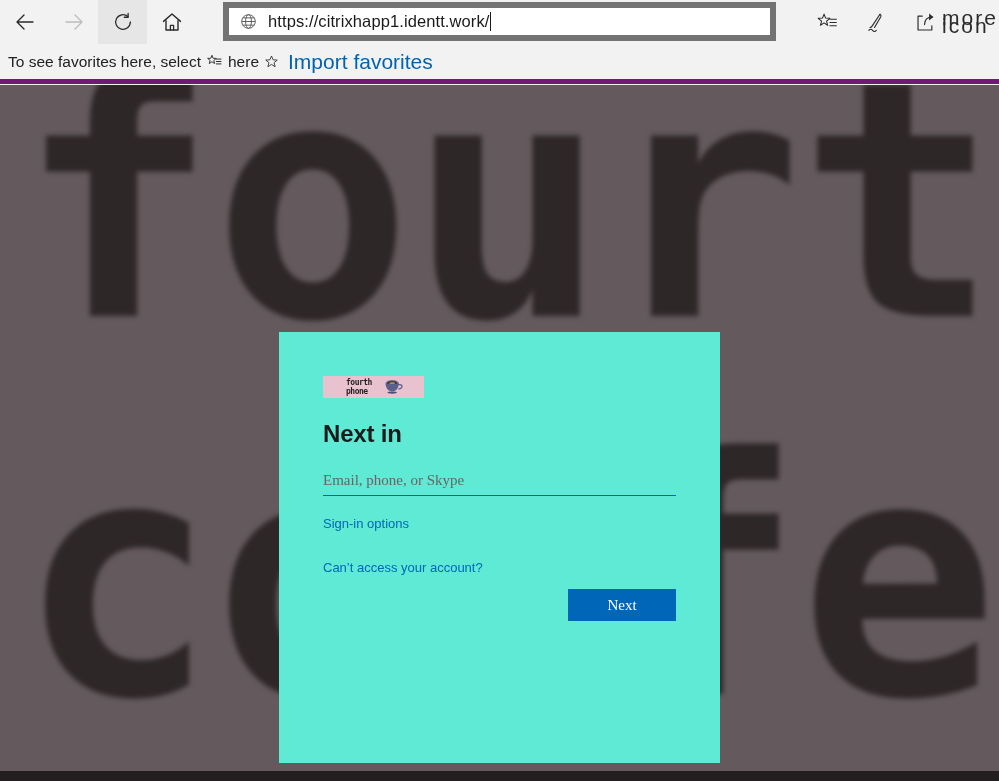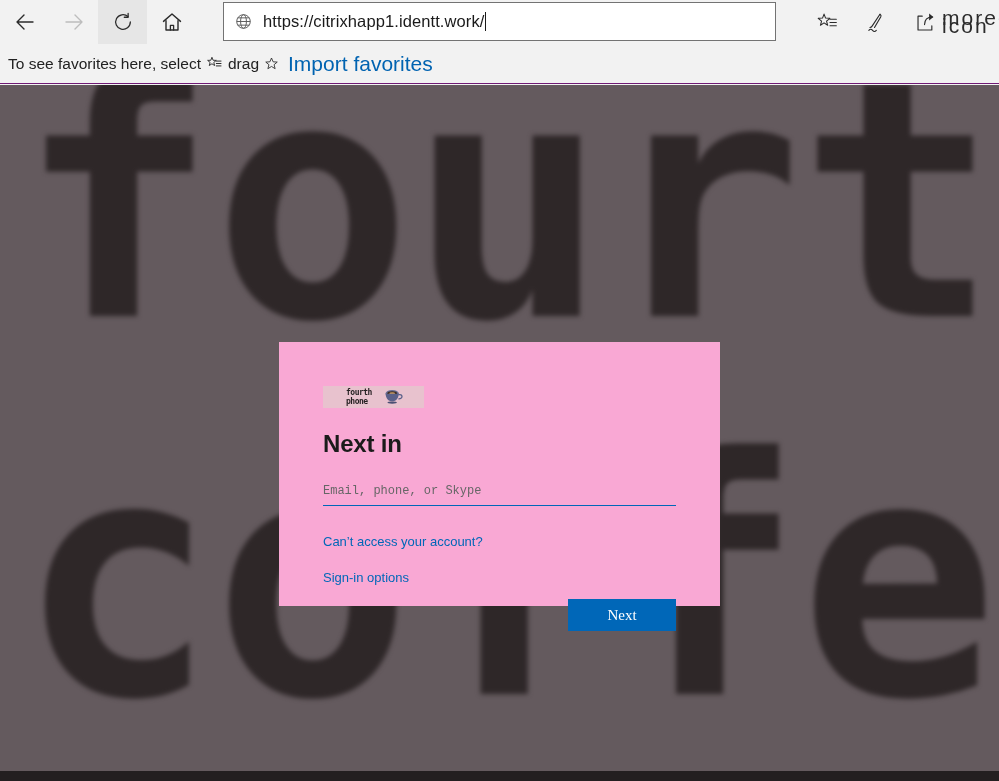--- a/index.html
+++ b/index.html
@@ -30,21 +30,21 @@
   }
   .nav-btn.active-bg { background: #e6e6e6; }
   .nav-btn svg { display: block; }
   .nav-ink { stroke: #2b2b2b; }
   .nav-ink-dim { stroke: #bdbdbd; }
 
   .addressbar {
     position: absolute; left: 223px; top: 2px;
     width: 553px; height: 39px;
     background: #ffffff;
-    border: 1px solid #737373;
+    border: 6px solid #737373;
     box-sizing: border-box;
     display: flex; align-items: center;
     padding-left: 10px;
   }
   .globe { flex: 0 0 auto; margin-right: 10px; display:block; }
   .url-text {
     font-size: 16.5px; color: #1a1a1a; letter-spacing: 0.1px;
     white-space: nowrap;
   }
   .caret {
@@ -61,21 +61,21 @@
     display: flex; align-items: center; justify-content: center;
   }
   .dots { font-size: 21px; color: #2b2b2b; line-height: 8px; letter-spacing: 2px; }
 
   .favbar {
     position: absolute; left: 0; top: 44px; width: 999px; height: 40px;
     background: #f2f2f2;
     display: flex; align-items: center;
     padding-left: 8px;
     box-sizing: border-box;
-    border-bottom: 1px solid #701a75;
+    border-bottom: 5px solid #701a75;
   }
   .favbar-text {
     font-size: 15.5px; color: #222; white-space: nowrap;
   }
   .fav-inline-icon { display: inline-block; vertical-align: -3px; margin: 0 5px; }
   .fav-link { color: #0063b1; font-size: 21px; text-decoration: none; margin-left: 4px; white-space: nowrap;}
 
   
   .page {
     position: absolute; left: 0; top: 85px; width: 999px; height: 696px;
@@ -95,23 +95,23 @@
   }
   .bg-word-1 { left: 18px; top: -48px; font-size: 330px; }
   .bg-word-2 { left: 18px; top: 330px; font-size: 330px; }
   .page-footer-bar {
     position: absolute; left: 0; bottom: 0; width: 999px; height: 10px;
     background: #231f20;
   }
 
   
   .card {
-    position: absolute; left: 279px; top: 257px;
-    width: 441px; height: 264px;
-    background: #f9a8d4;
+    position: absolute; left: 279px; top: 247px;
+    width: 441px; height: 431px;
+    background: #5eead4;
     box-sizing: border-box;
     padding: 44px 44px 0 44px;
   }
   .brand-logo {
     width: 101px; height: 22px;
     background: #e8c2ce;
     position: relative;
     display: block;
     margin-bottom: 22px;
   }
@@ -130,23 +130,23 @@
   .title {
     font-size: 24px; font-weight: bold; color: #1b1b1b;
     letter-spacing: -0.2px;
     margin: 0 0 18px 0;
   }
   .field-wrap { position: relative; margin-bottom: 4px; }
   .field {
     width: 353px; height: 30px;
     border: none; outline: none;
     border-bottom: 1px solid #0067b8;
-    font-size: 12px; color: #1b1b1b;
+    font-size: 15px; color: #1b1b1b;
     background: transparent;
-    font-family: Liberation Mono, monospace;
+    font-family: Liberation Serif, serif;
     padding: 0;
     box-sizing: border-box;
   }
   .field::placeholder { color: #666666; opacity: 1; }
   .link-row { margin-top: 26px; }
   .link-row a {
     display: inline-block;
     color: #0067b8; font-size: 13px; text-decoration: none;
   }
   .link-row.second { margin-top: 18px; }
@@ -235,21 +235,21 @@
         </div>
       </div>
     </div>
 
     <div class="favbar">
       <span class="favbar-text">To see favorites here, select</span>
       <svg class="fav-inline-icon" width="17" height="17" viewBox="0 0 24 24" fill="none">
         <path d="M8.4 3.2 10 7.4l4.5.2-3.5 2.9 1.2 4.4-3.8-2.5-3.8 2.5 1.2-4.4L2.3 7.6l4.5-.2z" stroke="#2b2b2b" stroke-width="1.3" stroke-linejoin="round"></path>
         <path d="M14.6 8.6h6.6M14.6 12h6.6M14.6 15.4h6.6" stroke="#2b2b2b" stroke-width="1.4" stroke-linecap="round"></path>
       </svg>
-      <span class="favbar-text">drag</span>
+      <span class="favbar-text">here</span>
       <svg class="fav-inline-icon" width="15" height="15" viewBox="0 0 24 24" fill="none">
         <path d="M12 3.2l2.6 6.1 6.6.4-5.1 4.2 1.7 6.4L12 16.7l-5.8 3.6 1.7-6.4-5.1-4.2 6.6-.4z" stroke="#2b2b2b" stroke-width="1.4" stroke-linejoin="round"></path>
       </svg>
       <a class="fav-link" href="#">Import favorites</a>
     </div>
   </div>
 
   <div class="page">
     <div class="bg-word bg-word-1">fourth</div>
     <div class="bg-word bg-word-2">coffee</div>
@@ -271,27 +271,27 @@
           <ellipse cx="10.5" cy="15.4" rx="5.4" ry="1.3" fill="#4a4f73"></ellipse>
         </svg>
       </div>
 
       <div class="title">Next in</div>
 
       <div class="field-wrap">
         <input class="field" type="text" placeholder="Email, phone, or Skype" style="">
       </div>
 
+      <div class="link-row second">
+        <a href="#">Sign-in options</a>
+      </div>
+
       <div class="link-row">
         <a href="#">Can’t access your account?</a>
       </div>
 
-      <div class="link-row second">
-        <a href="#">Sign-in options</a>
-      </div>
-
       <div class="btn-row">
         <button class="btn-next">Next</button>
       </div>
     </div>
   </div>
 
 </div>
 
 </body></html>

